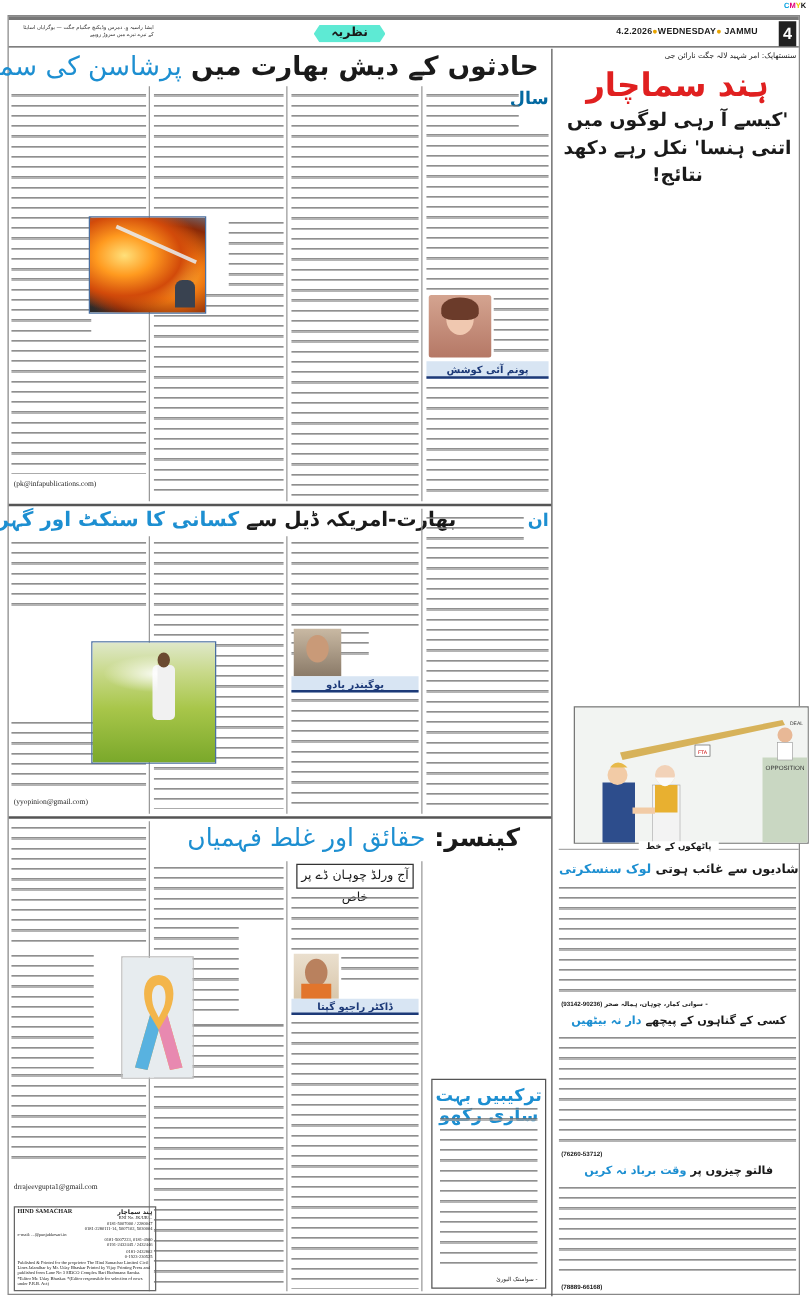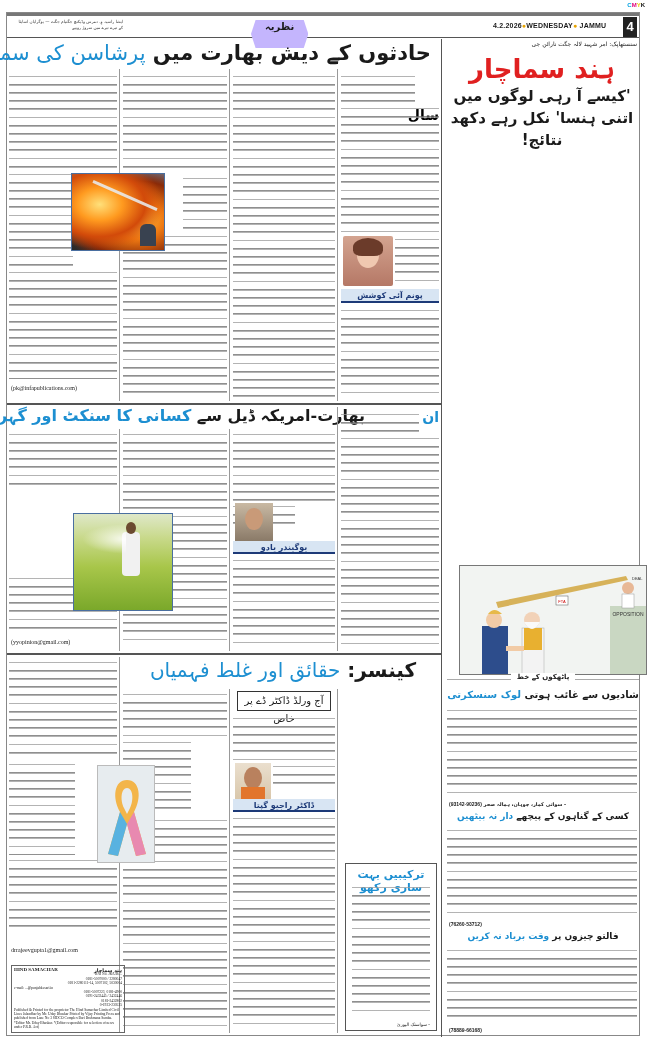--- a/index.html
+++ b/index.html
@@ -8,21 +8,21 @@
 
     .cmyk { position: absolute; top: 2px; right: 4px; font-size: 6px; font-weight: bold; font-family: "Liberation Sans", sans-serif; }
     .cmyk span:nth-child(1){color:#00a0e0}.cmyk span:nth-child(2){color:#e0007a}.cmyk span:nth-child(3){color:#e8c800}.cmyk span:nth-child(4){color:#111}
 
     .page { position: absolute; left: 6px; top: 12px; width: 634px; height: 1024px; border: 1px solid #888; }
     .page-topline { position: absolute; left: 0; right: 0; top: 0; height: 3px; background: #777; }
 
     
     .mast { position: absolute; left: 0; right: 0; top: 3px; height: 22px; border-bottom: 1px solid #555; }
     .mast-left { position: absolute; left: 6px; top: 3px; width: 110px; font-size: 4.2px; line-height: 5.5px; direction: rtl; text-align: right; color:#333; }
-    .mast-tag { position: absolute; left: 244px; top: 4px; height: 28px; padding: 0 14px; background: #c4b5fd; font-size: 10px; font-weight: bold; line-height: 14px; direction: rtl;
+    .mast-tag { position: absolute; left: 244px; top: 4px; height: 14px; padding: 0 14px; background: #5eead4; font-size: 10px; font-weight: bold; line-height: 14px; direction: rtl;
       clip-path: polygon(8% 0, 92% 0, 100% 50%, 92% 100%, 8% 100%, 0 50%); }
     .mast-date { position: absolute; left: 486px; top: 6px; font-family: "Liberation Sans", sans-serif; font-size: 7px; font-weight: bold; letter-spacing: 0.2px; }
     .mast-date .dot { color: #e8a400; }
     .pg-num { position: absolute; right: 2px; top: 1px; width: 14px; height: 20px; background: #222; color: #fff; font-family: "Liberation Sans", sans-serif; font-weight: bold; font-size: 13px; text-align: center; line-height: 20px; }
     .vr { position: absolute; width: 1px; background: #999; }
     .hr { position: absolute; height: 1px; background: #666; }
 
     
     .h1 { position: absolute; left: 4px; top: 28px; width: 420px; height: 26px; font-size: 21px; font-weight: bold; direction: rtl; text-align: center; white-space: nowrap; }
     .h1 .blue { color: #1d8fd1; font-weight: normal; }
@@ -74,21 +74,21 @@
     <span>حادثوں کے دیش بھارت میں</span>
     <span class="blue">پرشاسن کی سمسیا</span>
   </div>
 
   <div class="vr" style="left:112px; top:56px; height:332px;"></div>
   <div class="vr" style="left:222px; top:56px; height:332px;"></div>
   <div class="vr" style="left:330px; top:56px; height:332px;"></div>
   <div class="vr" style="left:434px; top:26px; height:998px; background:#555;"></div>
 
   <div class="block" style="left:334px; top:58px; width:98px; height:328px;">
-    <div style="position:absolute; right:0; top:0; font-size:14px; color:#000000; font-weight:bold; direction:rtl;margin-top:36px;">سال</div>
+    <div style="position:absolute; right:0; top:0; font-size:14px; color:#0369a1; font-weight:bold; direction:rtl;">سال</div>
     <div class="lines" style="position:absolute; left:0; right:24px; top:2px; height:30px;"></div>
     <div class="lines" style="position:absolute; left:0; right:0; top:34px; height:128px;"></div>
     <div style="position:absolute; left:2px; top:165px; width:50px; height:50px; background:linear-gradient(#d4a490,#b57866); border-radius:2px;">
       <div style="position:absolute; left:14px; top:6px; width:22px; height:26px; background:#f0c8b0; border-radius:50%;"></div>
       <div style="position:absolute; left:10px; top:2px; width:30px; height:18px; background:#6b3b2a; border-radius:50% 50% 30% 30%;"></div>
     </div>
     <div class="lines" style="position:absolute; left:54px; right:0; top:165px; height:50px;"></div>
     <div class="byline" style="left:0; right:0; top:218px; height:14px; line-height:14px;">پونم آئی کوشش</div>
     <div class="lines" style="position:absolute; left:0; right:0; top:236px; height:92px;"></div>
   </div>
@@ -169,27 +169,27 @@
     <span>کینسر:</span>
     <span class="blue-txt" style="font-weight:normal;">حقائق اور غلط فہمیاں</span>
   </div>
 
   <div class="vr" style="left:112px; top:644px; height:376px;"></div>
   <div class="vr" style="left:222px; top:676px; height:344px;"></div>
   <div class="vr" style="left:330px; top:676px; height:344px;"></div>
 
 
   <div class="block" style="left:338px; top:850px; width:92px; height:168px; border:1px solid #555;">
-    <div class="sub-h blue-txt" style="left:0; right:0; top:4px; font-size:11px;">ترکیبیں بہت ساری رکھو</div>
+    <div class="sub-h blue-txt" style="left:0; right:0; top:4px; font-size:14px;">ترکیبیں بہت ساری رکھو</div>
     <div class="lines" style="position:absolute; left:6px; right:6px; top:20px; height:132px;"></div>
     <div style="position:absolute; right:6px; bottom:3px; font-size:4.5px; direction:rtl;">- سواستک الیورئ</div>
   </div>
 
   <div class="block" style="left:226px; top:676px; width:102px; height:344px;">
-    <div class="box-title" style="left:4px; right:4px; top:2px; height:20px;">آج ورلڈ ڈاکٹر ڈے پر خاص</div>
+    <div class="box-title" style="left:4px; right:4px; top:2px; height:20px;">آج ورلڈ چوہان ڈے پر خاص</div>
     <div class="lines" style="position:absolute; left:0; right:0; top:26px; height:46px;"></div>
     <div class="lines" style="position:absolute; left:40px; right:0; top:74px; height:26px;"></div>
     <div style="position:absolute; left:2px; top:74px; width:36px; height:36px; background:linear-gradient(#eadfce,#d9c7ab);">
       <div style="position:absolute; left:9px; top:4px; width:18px; height:22px; background:#b9815e; border-radius:50%;"></div>
       <div style="position:absolute; left:6px; top:24px; width:24px; height:12px; background:#e2752c;"></div>
     </div>
     <div class="byline" style="left:0; right:0; top:110px; height:13px; line-height:13px;">ڈاکٹر راجیو گپتا</div>
     <div class="lines" style="position:absolute; left:0; right:0; top:126px; height:216px;"></div>
   </div>
 

